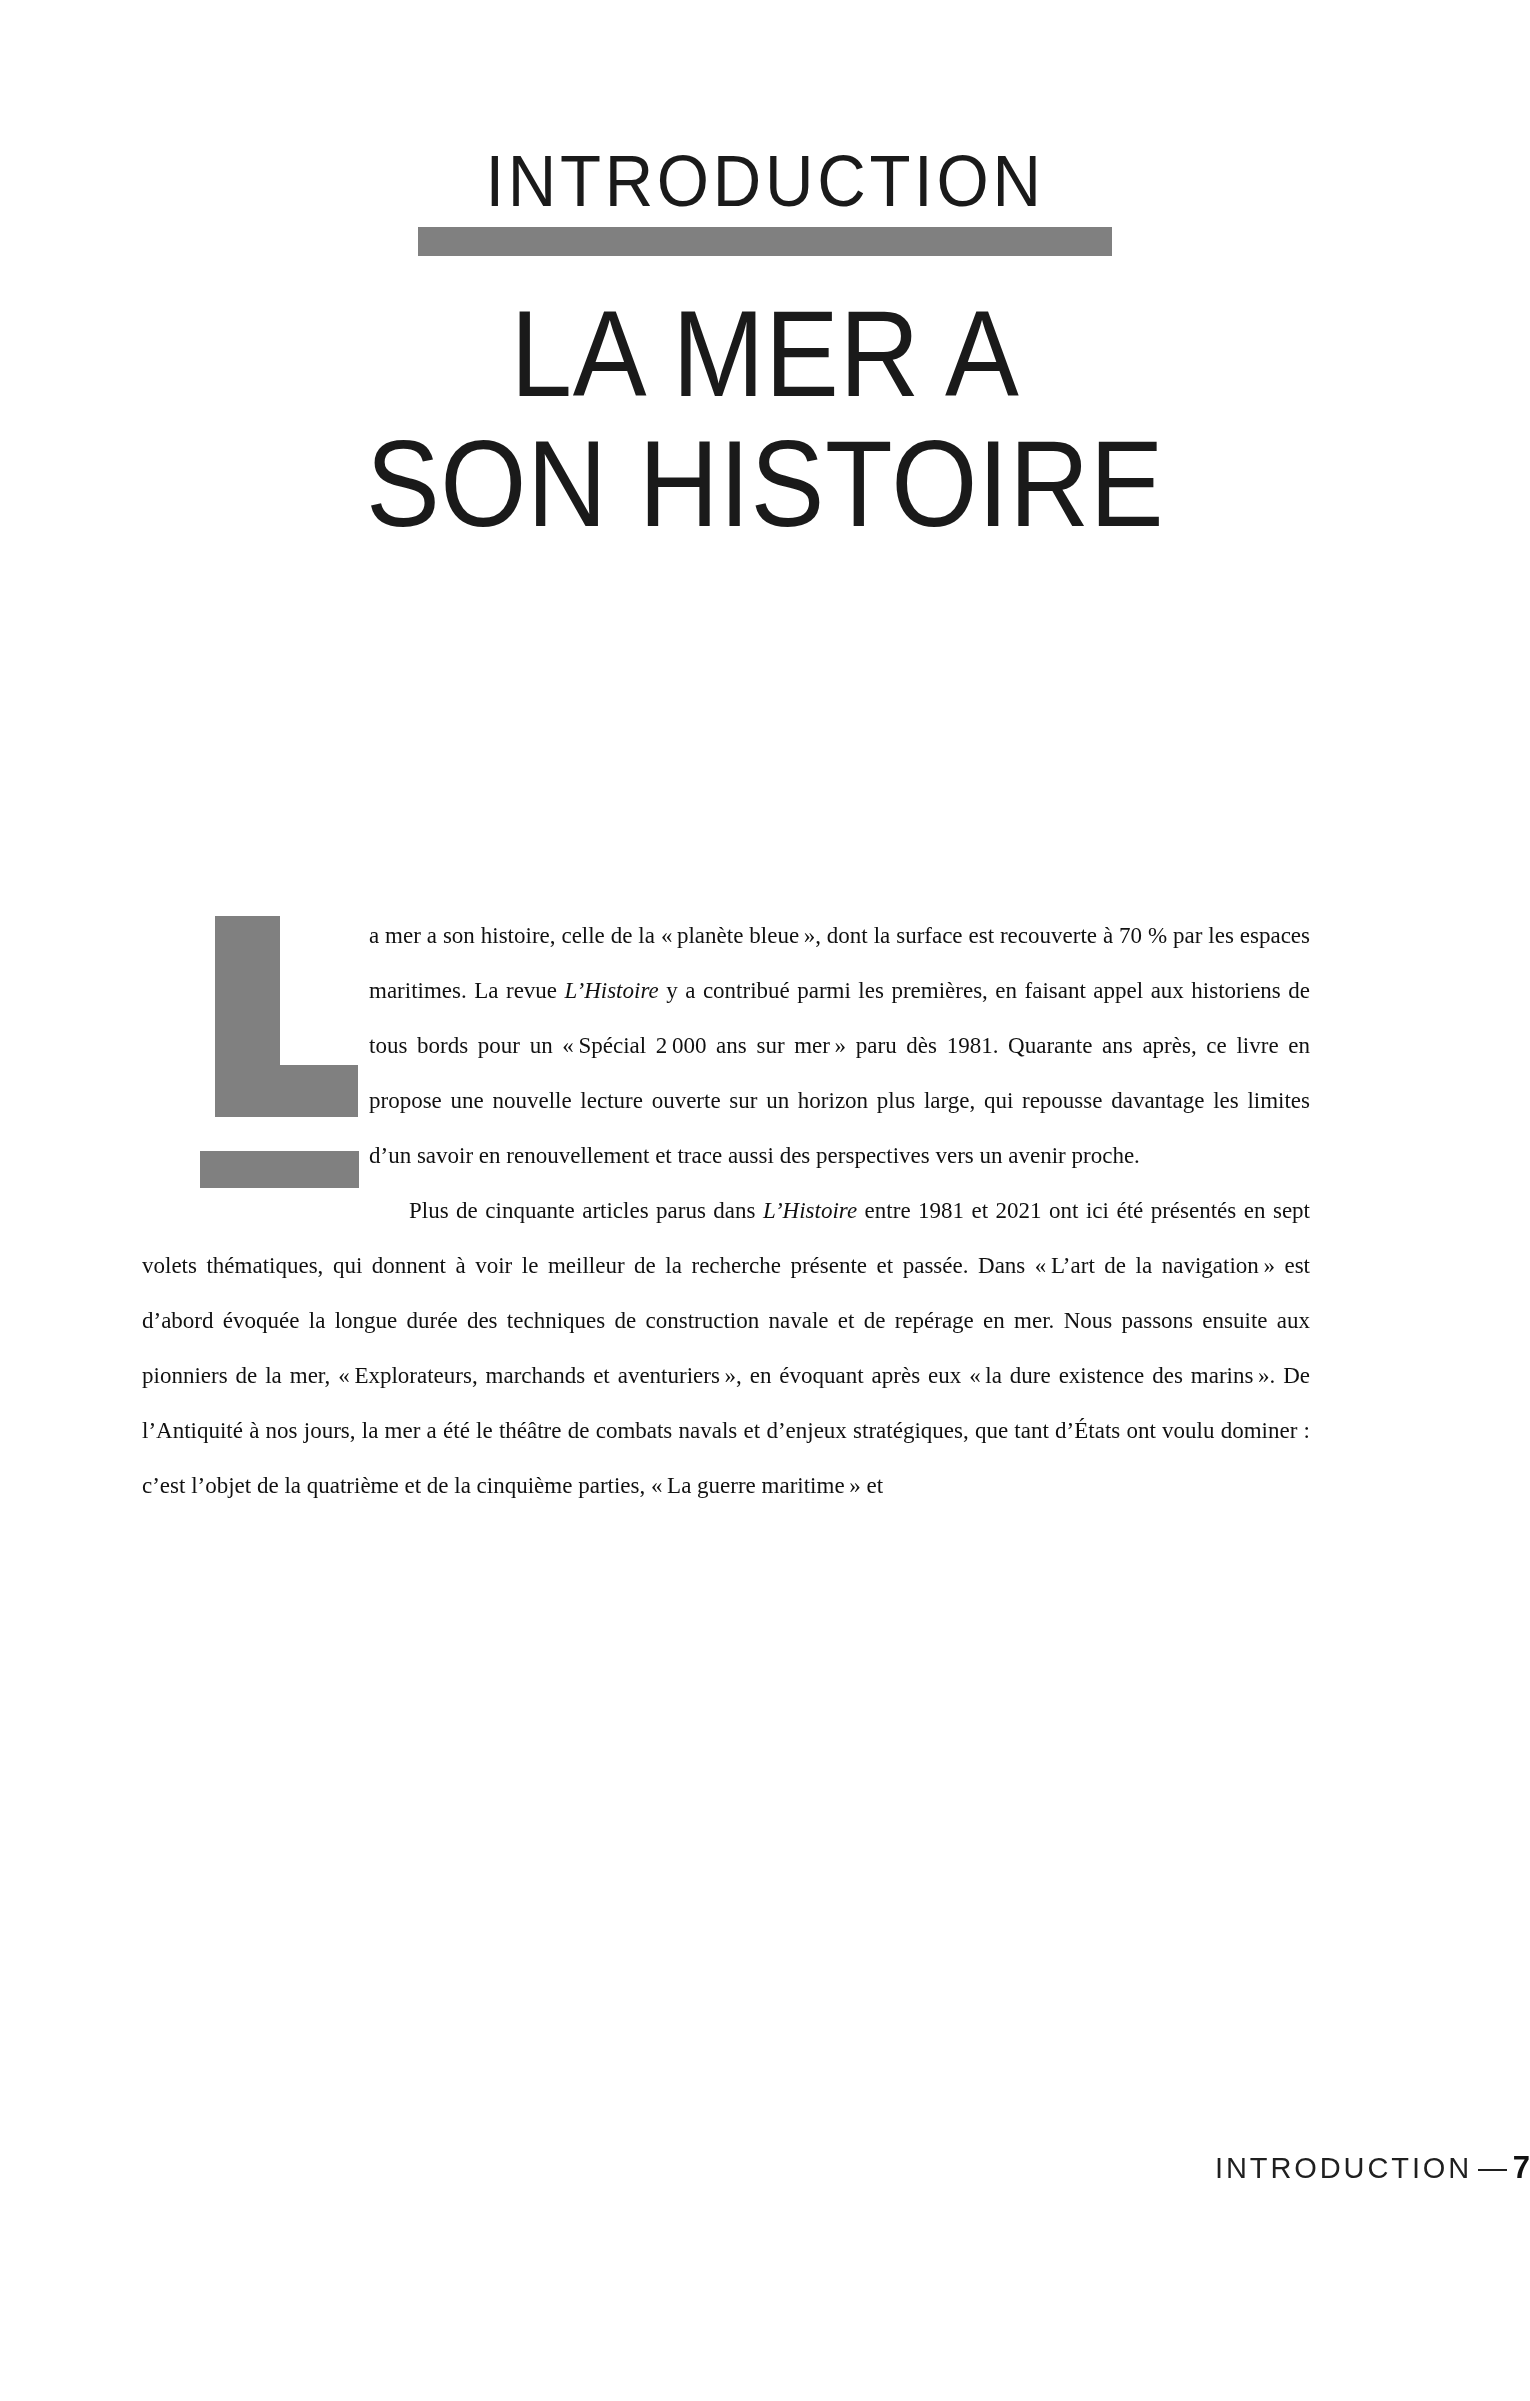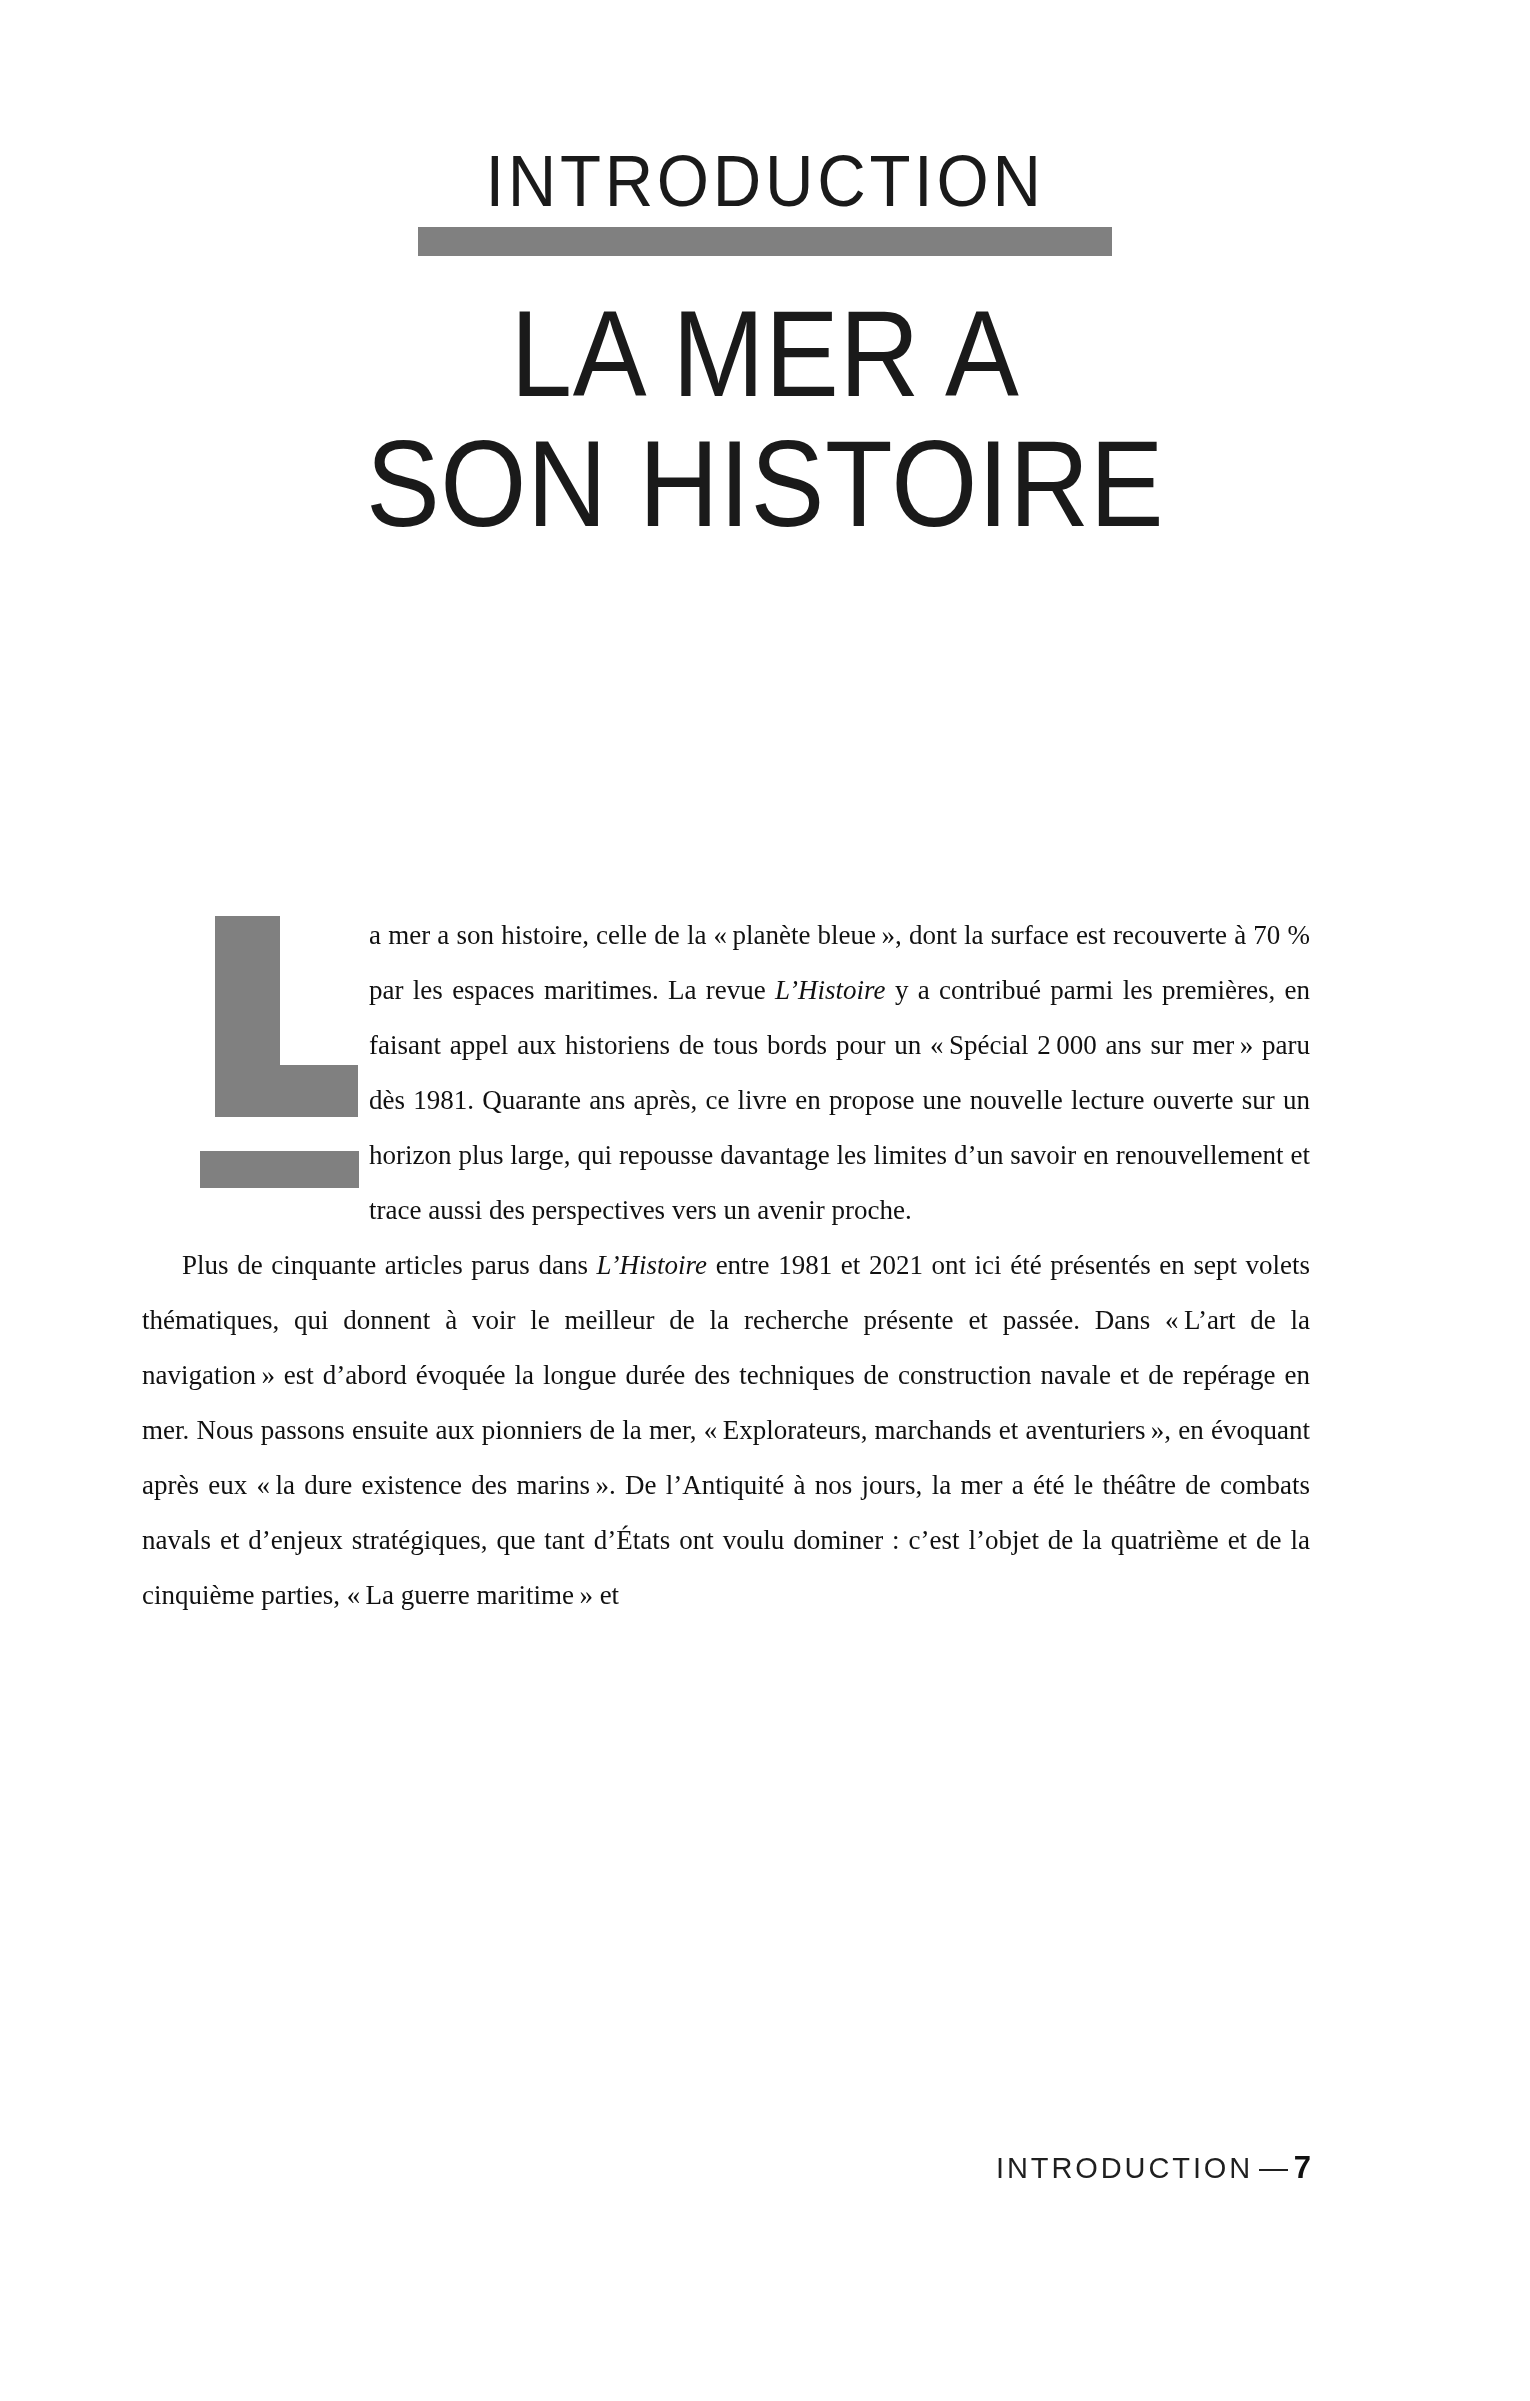--- a/index.html
+++ b/index.html
@@ -91,21 +91,21 @@
     position: absolute;
     left: 58px;
     top: 235px;
     width: 159px;
     height: 37px;
     background: #808080;
   }
 
   p.body {
     margin: 0;
-    font-size: 27px;
+    font-size: 23px;
     line-height: 55px;
     color: #111111;
     text-align: justify;
     text-justify: inter-word;
     hyphens: manual;
     -webkit-hyphens: manual;
   }
   p.body.first {
     
   }
@@ -120,21 +120,20 @@
   }
   em.ital { font-style: italic; }
 
   
   .footer {
     position: absolute;
     left: 0;
     top: 2150px;
     width: 1530px;
     text-align: right;
-    padding-right: 219px;
     box-sizing: border-box;
     font-family: "Liberation Sans", "DejaVu Sans", sans-serif;
   }
   .footer .f-label {
     font-weight: 300;
     font-size: 29px;
     letter-spacing: 0.10em;
     color: #1f1f1f;
   }
   .footer .f-dash {

